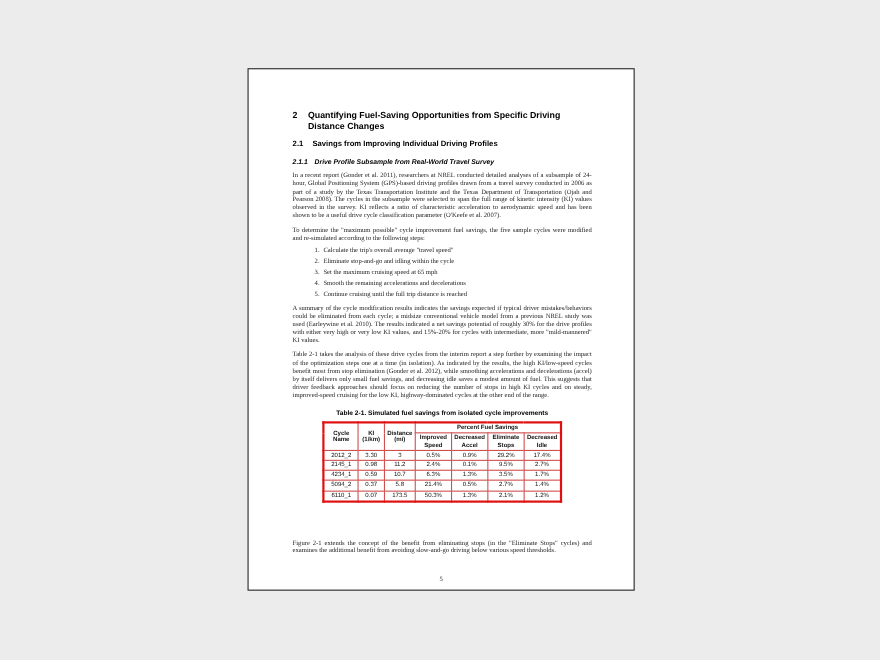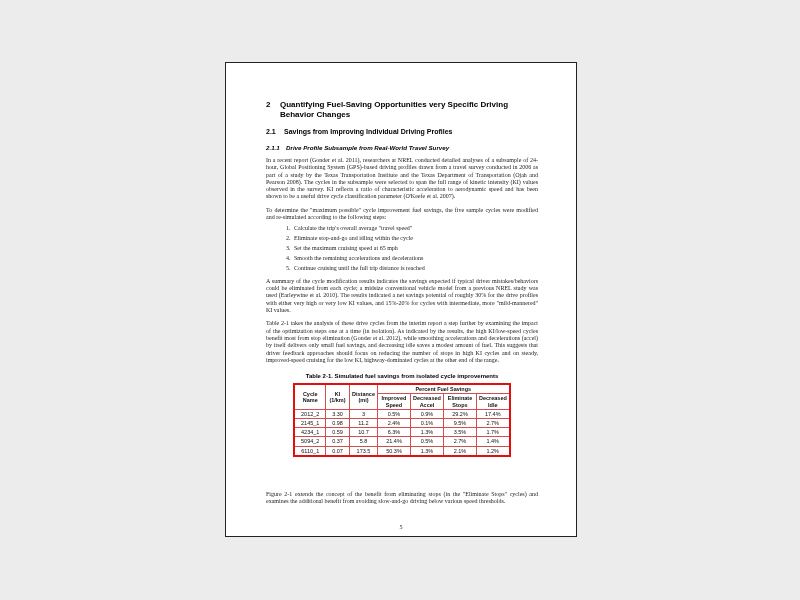--- a/index.html
+++ b/index.html
@@ -94,21 +94,21 @@
     color:#1c1c1c;
   }
 </style>
 </head>
 <body>
 
 <div class="sheet">
 
   <div class="h1">
     <span class="num">2</span>
-    <span>Quantifying Fuel-Saving Opportunities very Specific Driving Behavior Changes</span>
+    <span>Quantifying Fuel-Saving Opportunities from Specific Driving Distance Changes</span>
   </div>
 
   <div class="h2">
     <span class="num">2.1</span>
     <span>Savings from Improving Individual Driving Profiles</span>
   </div>
 
   <div class="h3">
     <span class="num">2.1.1</span>
     <span>Drive Profile Subsample from Real-World Travel Survey</span>

